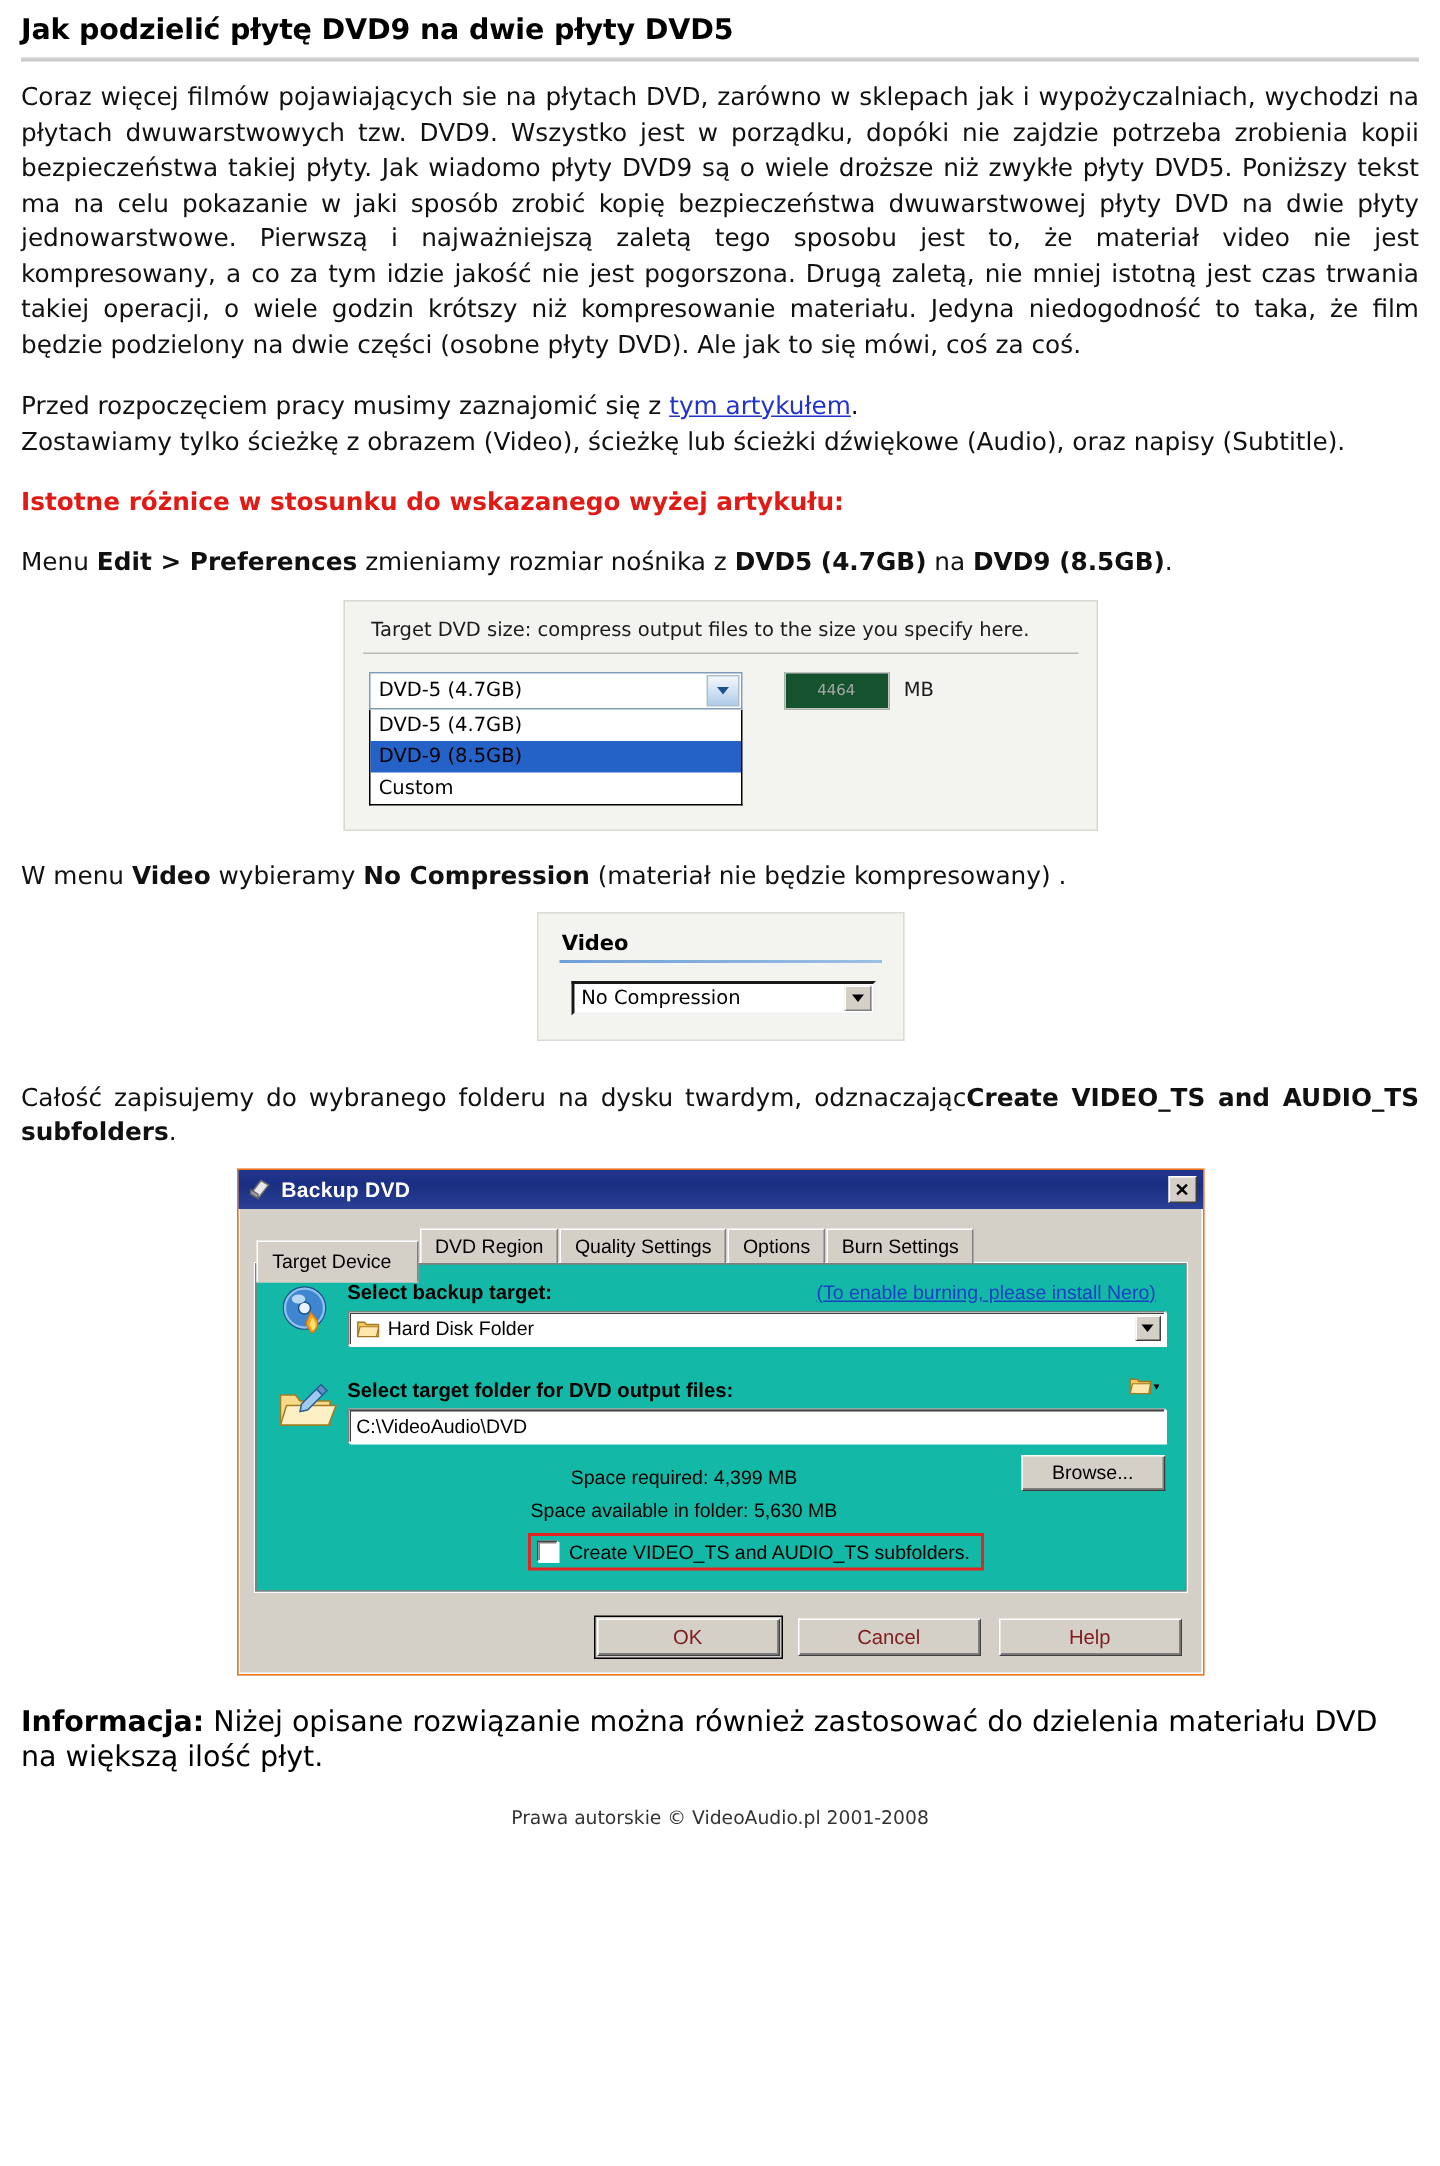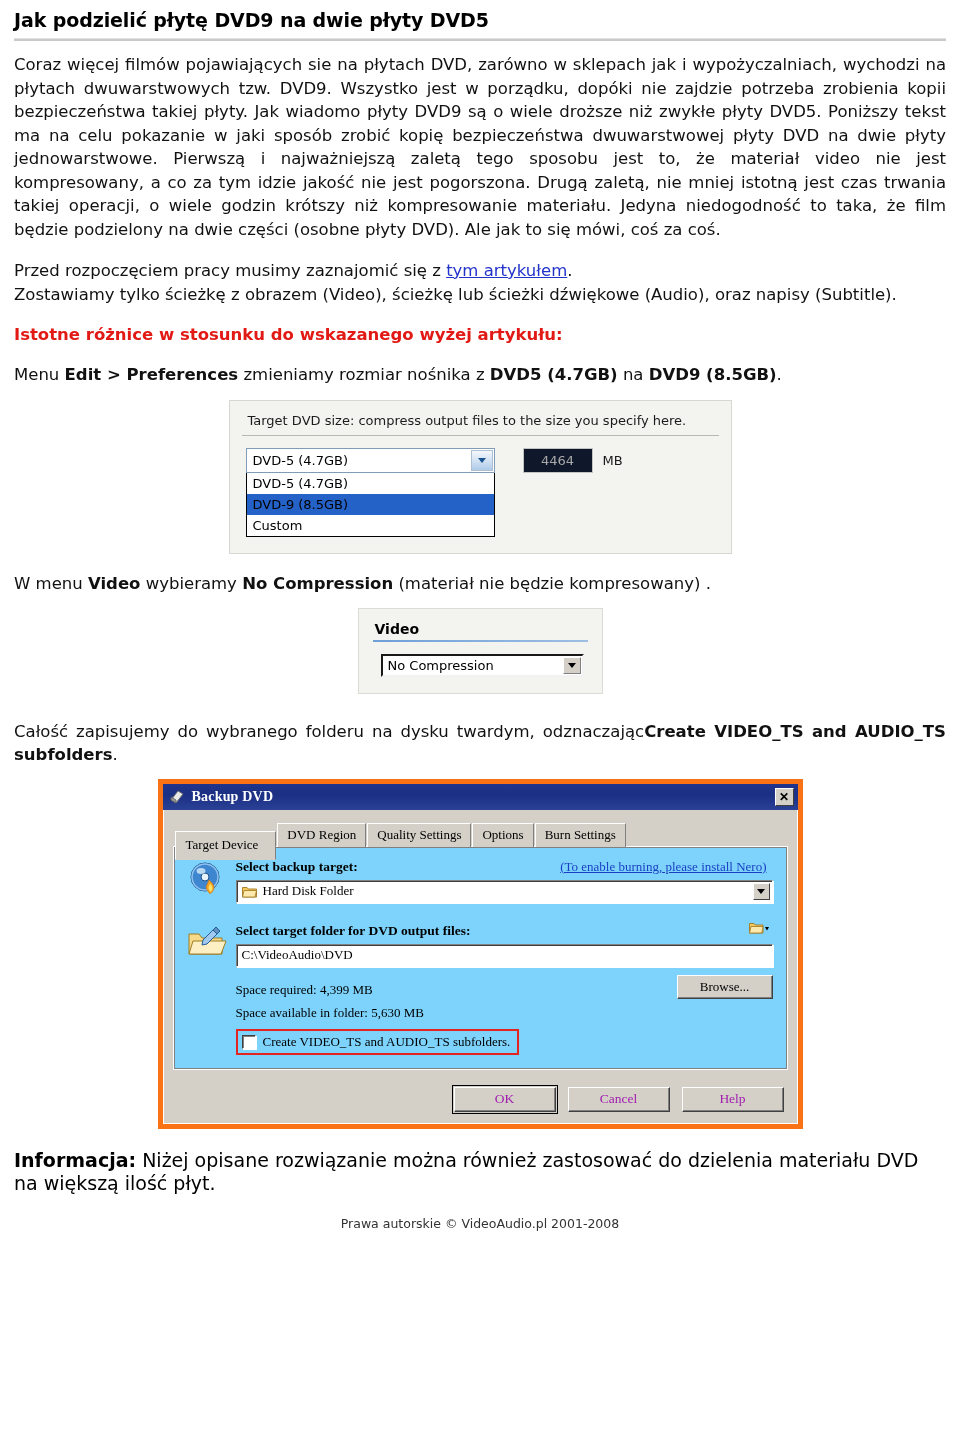--- a/index.html
+++ b/index.html
@@ -134,23 +134,23 @@
     white-space: nowrap;
   }
   .combo-opt.sel {
     background: #2562c8;
     color: #000000;
   }
   .mb-box {
     margin-left: 28px;
     width: 70px; height: 25px;
     border: 1px solid #c4c4c4;
-    background: #0f172a;
+    background: #14532d;
     color: #a8a8a8;
-    font-size: 13px;
+    font-size: 10px;
     display: flex; align-items: center; justify-content: center;
   }
   .mb-label {
     margin-left: 10px;
     font-size: 13px;
     line-height: 25px;
     color: #1b1b1b;
   }
 
   
@@ -204,23 +204,23 @@
 
   
   .fig3 {
     margin: 12px 0 0 0;
     display: flex;
     justify-content: center;
   }
   .dialog {
     width: 645px;
     background: #d4d0c8;
-    border: 5px solid #f97316;
+    border: 1px solid #f97316;
     box-shadow: 0 0 0 1px #ffffff inset;
-    font-family: Liberation Serif, serif;
+    font-family: Liberation Sans, sans-serif;
   }
   .dlg-titlebar {
     height: 26px;
     background: linear-gradient(180deg,#20348c 0%, #1b2f83 40%, #2a4196 100%);
     display: flex; align-items: center;
     padding: 0 4px 0 6px;
     color: #ffffff;
   }
   .dlg-icon {
     width: 16px; height: 16px;
@@ -261,26 +261,27 @@
   .tab.active {
     font-weight: normal;
     padding: 5px 17px 6px 10px;
     position: relative; top: 13px;
     border-bottom: 1px solid #d4d0c8;
   }
   .tabpanel {
     border: 1px solid #ffffff;
     border-top-color: #ffffff;
     box-shadow: 1px 1px 0 #808080 inset;
-    background: #7dd3fc;
+    background: #14b8a6;
     margin-top: -1px;
     padding: 12px 14px 14px 12px;
     position: relative;
     outline: 1px solid #808080;
     outline-offset: -2px;
+    text-align: center;
   }
   .row-tgt { display: flex; align-items: flex-start; }
   .big-icon { width: 46px; flex: 0 0 46px; }
   .field-col { flex: 1 1 auto; padding-left: 4px; }
   .lbl-row { display: flex; align-items: baseline; }
   .lbl-bold { font-size: 13.5px; font-weight: bold; color: #000; }
   .nero-link {
     margin-left: auto;
     font-size: 13px;
     color: #1a3fc4;
@@ -344,28 +345,28 @@
     margin-right: 7px;
     flex: 0 0 14px;
   }
   .chk-label { font-size: 13px; color: #000; white-space: nowrap; }
   .dlg-footer {
     display: flex; justify-content: flex-end;
     gap: 12px;
     padding: 11px 14px 12px 0;
   }
   .btn {
-    width: 102px; height: 25px;
+    width: 122px; height: 25px;
     background: #d4d0c8;
     border-top: 1px solid #ffffff; border-left: 1px solid #ffffff;
     border-right: 1px solid #404040; border-bottom: 1px solid #404040;
     box-shadow: inset -1px -1px 0 #808080;
     font-size: 13.5px;
     display: flex; align-items: center; justify-content: center;
-    color: #a21caf;
+    color: #7f1d1d;
   }
   .btn.default { outline: 1px solid #000; outline-offset: 1px; }
 
   
   .footer-note {
     font-size: 19px;
     line-height: 23.5px;
     margin-top: 20px;
   }
   .copyright {

